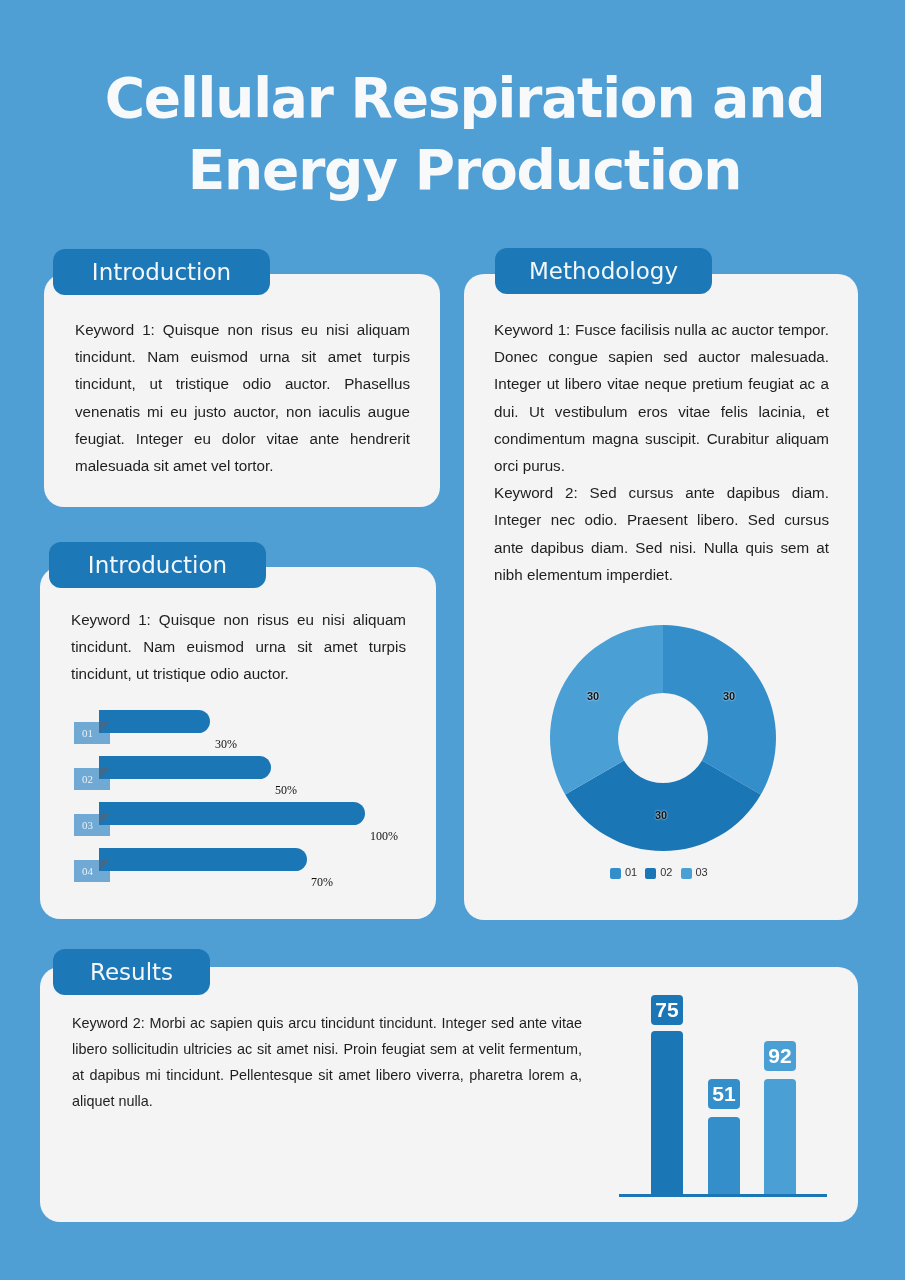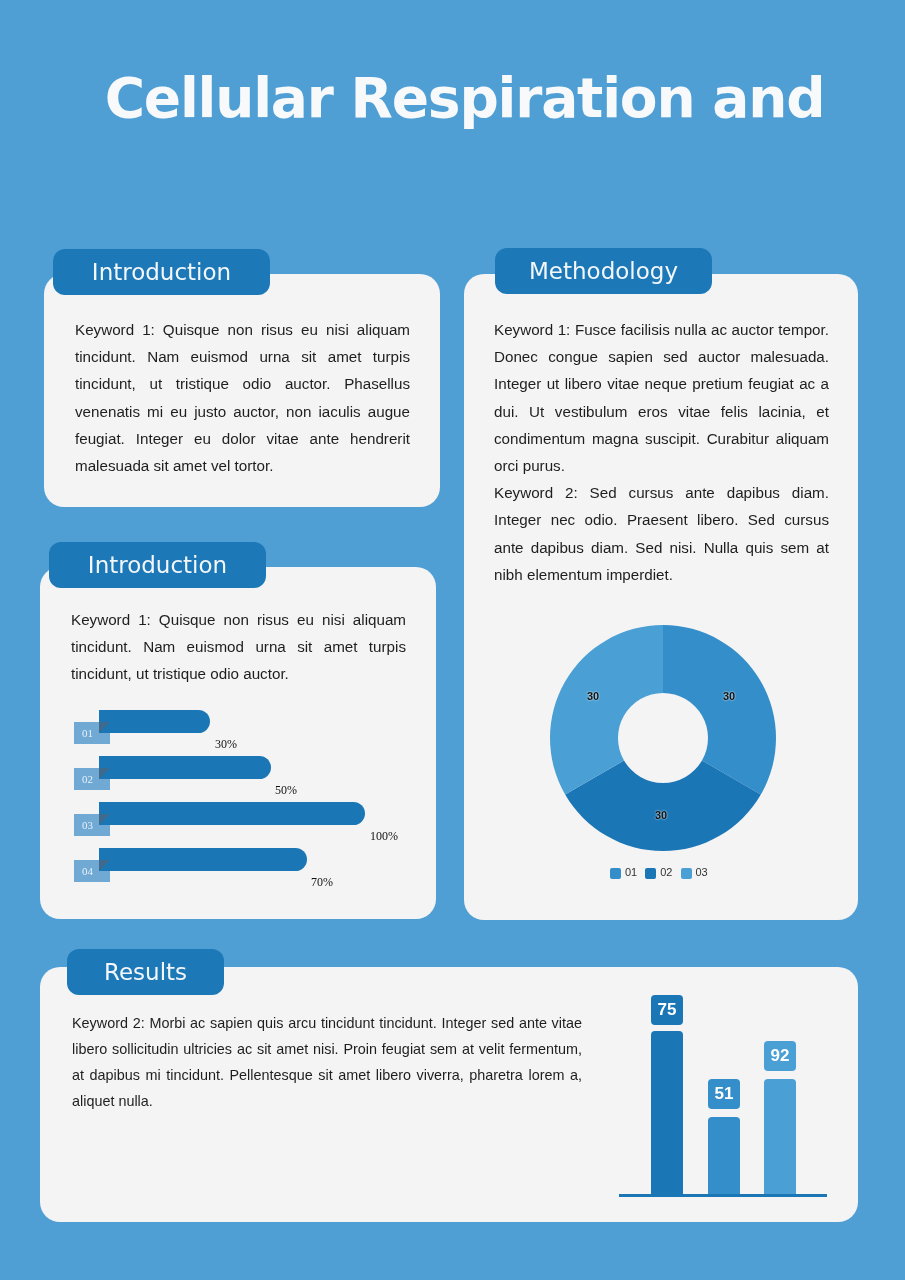--- a/index.html
+++ b/index.html
@@ -14,28 +14,29 @@
   .hbar-row { position: absolute; left: 74px; height: 34px; }
   .hbar-num { position: absolute; left: 0; top: 12px; width: 36px; height: 22px; background: #6fa9d4; color: #e8f1f8; font-family: "Liberation Serif", serif; font-size: 11px; line-height: 22px; padding-left: 8px; }
   .hbar-fold { position: absolute; left: 25px; top: 12px; width: 0; height: 0; border-left: 11px solid #3e6a8e; border-bottom: 11px solid transparent; }
   .hbar { position: absolute; left: 25px; top: 0; height: 23px; background: #1b76b6; border-radius: 0 12px 12px 0; }
   .hbar-val { position: absolute; top: 2px; font-family: "Liberation Serif", serif; font-size: 12px; color: #111; margin-top: 25px; }
   
   .legend { position: absolute; top: 866px; left: 610px; display: flex; gap: 8px; font-size: 11px; color: #333; align-items: center; }
   .legend span.sw { display: inline-block; width: 11px; height: 11px; border-radius: 2px; margin-right: 4px; vertical-align: middle; }
   
   .vbar { position: absolute; border-radius: 4px 4px 0 0; }
-  .vbadge { position: absolute; width: 32px; height: 30px; border-radius: 4px; color: #fff; font-size: 17px; font-weight: bold; text-align: center; line-height: 30px; }
+  .vbadge { position: absolute; width: 32px; height: 30px; border-radius: 4px; color: #fff; font-size: 21px; font-weight: bold; text-align: center; line-height: 30px; }
   .vbadge::after { content: ""; position: absolute; left: 13px; bottom: -4px; border-left: 3px solid transparent; border-right: 3px solid transparent; border-top: 4px solid inherit; }
 </style>
 </head>
 <body>
 
 <div class="title">
   <div>Cellular Respiration and</div>
+  <div>Energy Production</div>
 </div>
 
 <div class="card" style="left:44px; top:274px; width:396px; height:233px;"></div>
 <div class="tab" style="left:53px; top:249px; width:217px;">Introduction</div>
 <div class="body-text" style="left:75px; top:316px; width:335px;">Keyword 1: Quisque non risus eu nisi aliquam tincidunt. Nam euismod urna sit amet turpis tincidunt, ut tristique odio auctor. Phasellus venenatis mi eu justo auctor, non iaculis augue feugiat. Integer eu dolor vitae ante hendrerit malesuada sit amet vel tortor.</div>
 
 <div class="card" style="left:40px; top:567px; width:396px; height:352px;"></div>
 <div class="tab" style="left:49px; top:542px; width:217px;">Introduction</div>
 <div class="body-text" style="left:71px; top:606px; width:335px;">Keyword 1: Quisque non risus eu nisi aliquam tincidunt. Nam euismod urna sit amet turpis tincidunt, ut tristique odio auctor.</div>
 
@@ -84,21 +85,21 @@
   <div style="position:absolute; left:105px; top:184px; font-size:11px; font-weight:bold; color:#111; text-shadow:0 0 2px #fff;">30</div>
   <div style="position:absolute; left:37px; top:65px; font-size:11px; font-weight:bold; color:#111; text-shadow:0 0 2px #fff;">30</div>
 </div>
 <div class="legend">
   <div><span class="sw" style="background:#348ec9;"></span><span>01</span></div>
   <div><span class="sw" style="background:#1b76b6;"></span><span>02</span></div>
   <div><span class="sw" style="background:#4a9fd4;"></span><span>03</span></div>
 </div>
 
 <div class="card" style="left:40px; top:967px; width:818px; height:255px;"></div>
-<div class="tab" style="left:53px; top:949px; width:157px;margin-left:14px;">Results</div>
+<div class="tab" style="left:53px; top:949px; width:157px;">Results</div>
 <div class="body-text" style="left:72px; top:1010px; width:510px; font-size:14.4px; line-height:26px;">
   <p>Keyword 2: Morbi ac sapien quis arcu tincidunt tincidunt. Integer sed ante vitae libero sollicitudin ultricies ac sit amet nisi. Proin feugiat sem at velit fermentum, at dapibus mi tincidunt. Pellentesque sit amet libero viverra, pharetra lorem a, aliquet nulla.</p>
 </div>
 
 <div>
   <div class="vbar" style="left:651px; top:1031px; width:32px; height:165px; background:#1b76b6;"></div>
   <div class="vbadge" style="left:651px; top:995px; background:#1b76b6;">75</div>
   <div class="vbar" style="left:708px; top:1117px; width:32px; height:79px; background:#348ec9;"></div>
   <div class="vbadge" style="left:708px; top:1079px; background:#348ec9;">51</div>
   <div class="vbar" style="left:764px; top:1079px; width:32px; height:117px; background:#4a9fd4;"></div>

